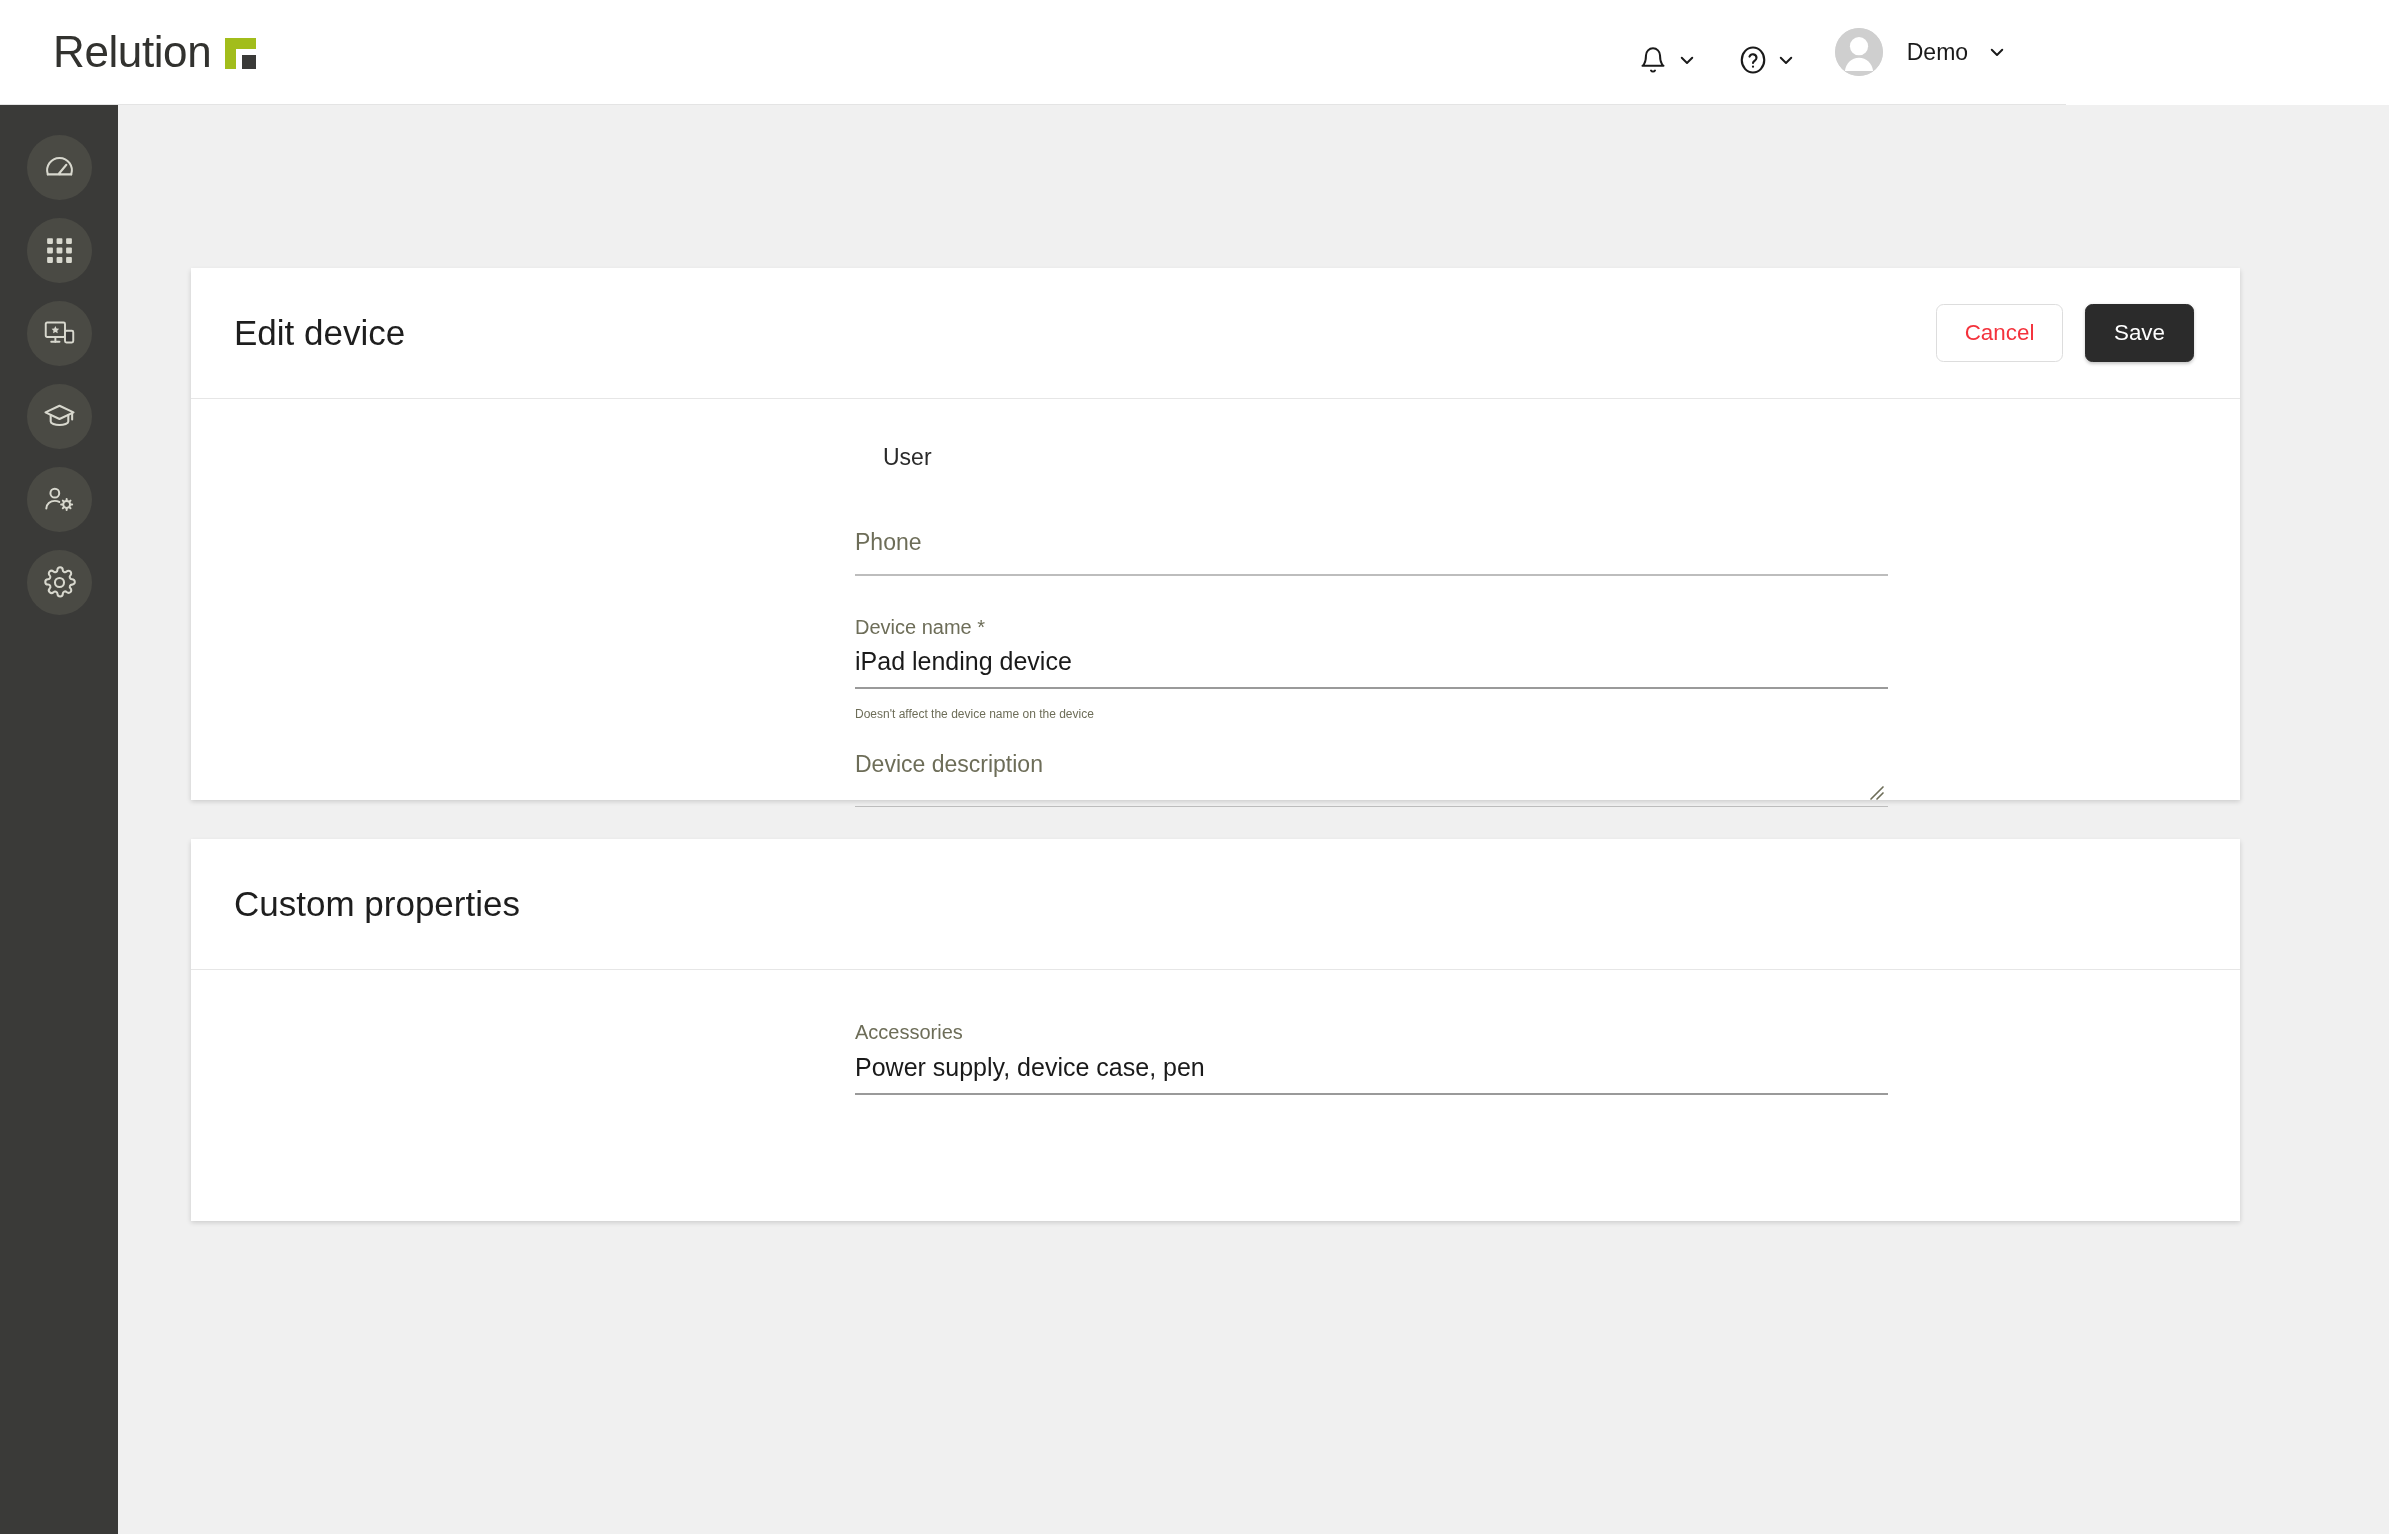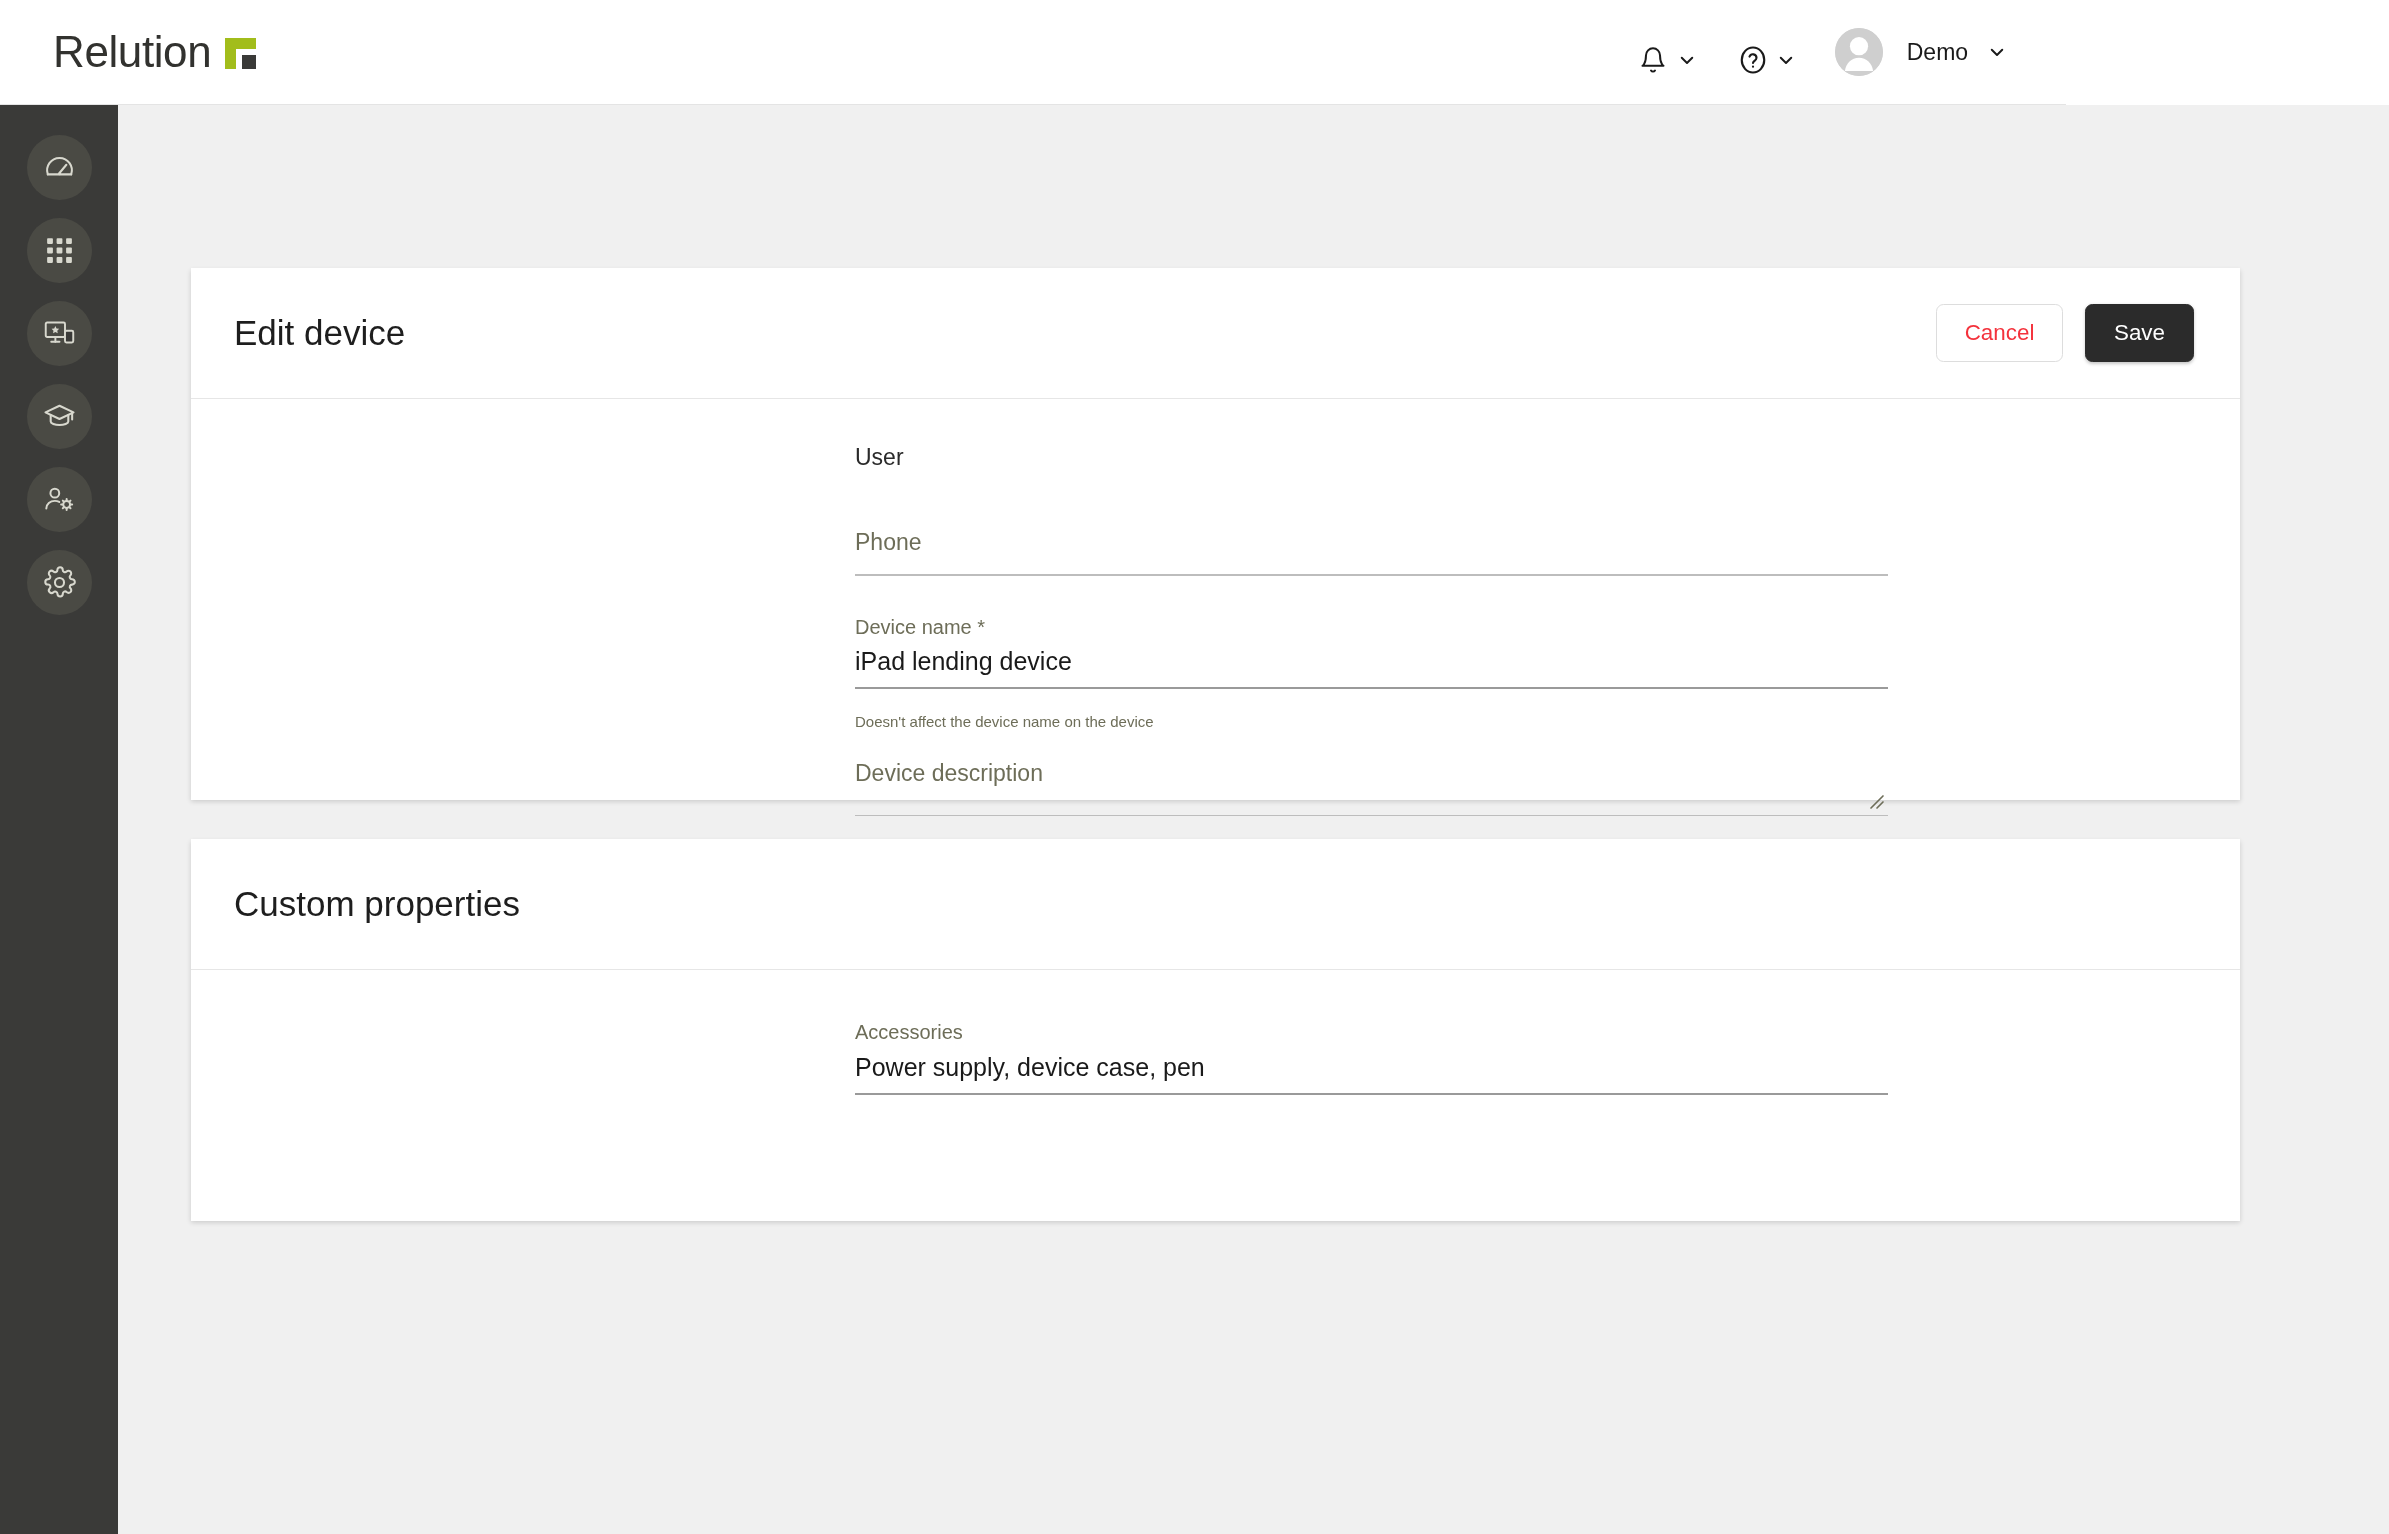--- a/index.html
+++ b/index.html
@@ -104,41 +104,42 @@
 
   .card-body { padding: 0; }
 
   
   .form-col { width: 1033px; margin-left: 664px; }
   .row { position: relative; }
 
   .static-row {
     display: flex; align-items: center; justify-content: space-between;
     min-height: 71px;
+    margin-left: 28px;
   }
   .static-label { font-size: 23px; color: #2a2a2a; }
 
   .pill-btn {
     border: 0.8px solid #d9d9d9; border-radius: 7.5px; background: #ffffff;
     font-size: 22.4px; color: #2a2a2a; padding: 0 25px; height: 51px;
     display: flex; align-items: center; cursor: pointer;
     font-family: "Liberation Sans", sans-serif;
   }
 
   .field { position: relative; padding-top: 8.3px; }
   .field-label { font-size: 20px; color: #6d6d58; display: block; }
   .field-label.big { font-size: 23px; color: #6d6d58; }
   .field-value {
     font-size: 25px; color: #1a1a1a; line-height: 1.35; padding: 6.6px 0 8.3px 0;
     border: none; outline: none; width: 100%; background: transparent;
     font-family: "Liberation Sans", sans-serif;
   }
   .field-underline { height: 1.7px; background: #9a9a9a; width: 100%; }
   .field-underline.light { background: #bdbdbd; }
-  .field-hint { font-size: 15px; color: #6d6d58; padding-top: 24px; }
+  .field-hint { font-size: 12px; color: #6d6d58; padding-top: 18px; }
 
   .resize-handle {
     position: absolute; right: 1.7px; bottom: 5px; width: 18px; height: 18px;
     pointer-events: none;
   }
 
   .divider-line { height: 0.8px; background: #d9d9d9; width: 100%; }
 
   .ios-badge {
     width: 45px; height: 45px; border-radius: 8.3px; background: #2b2b2b;

